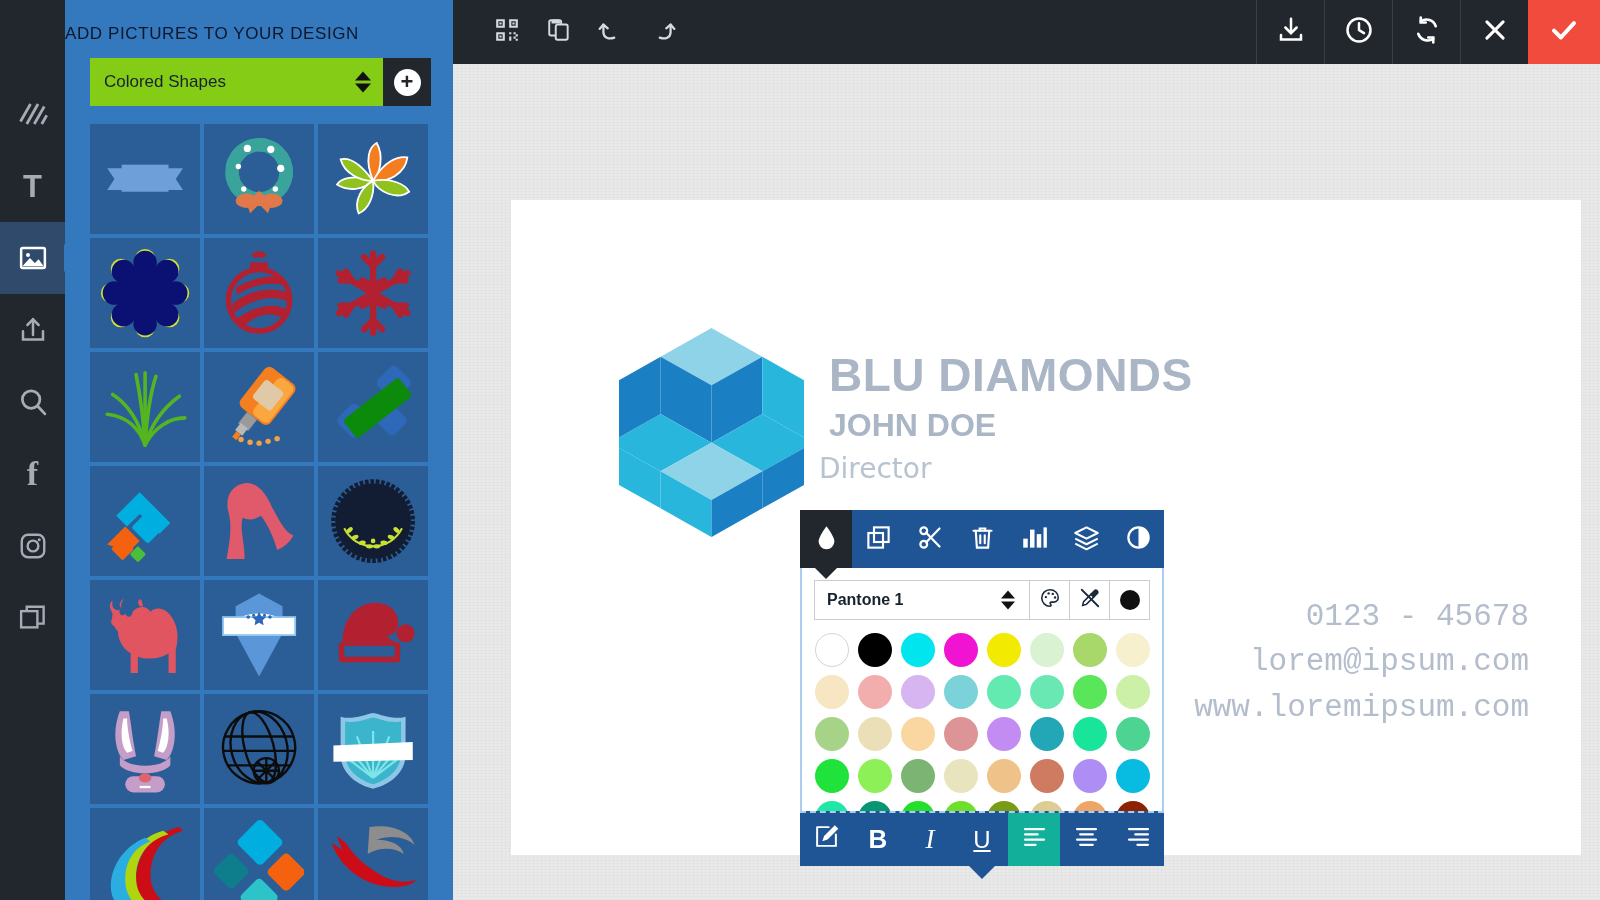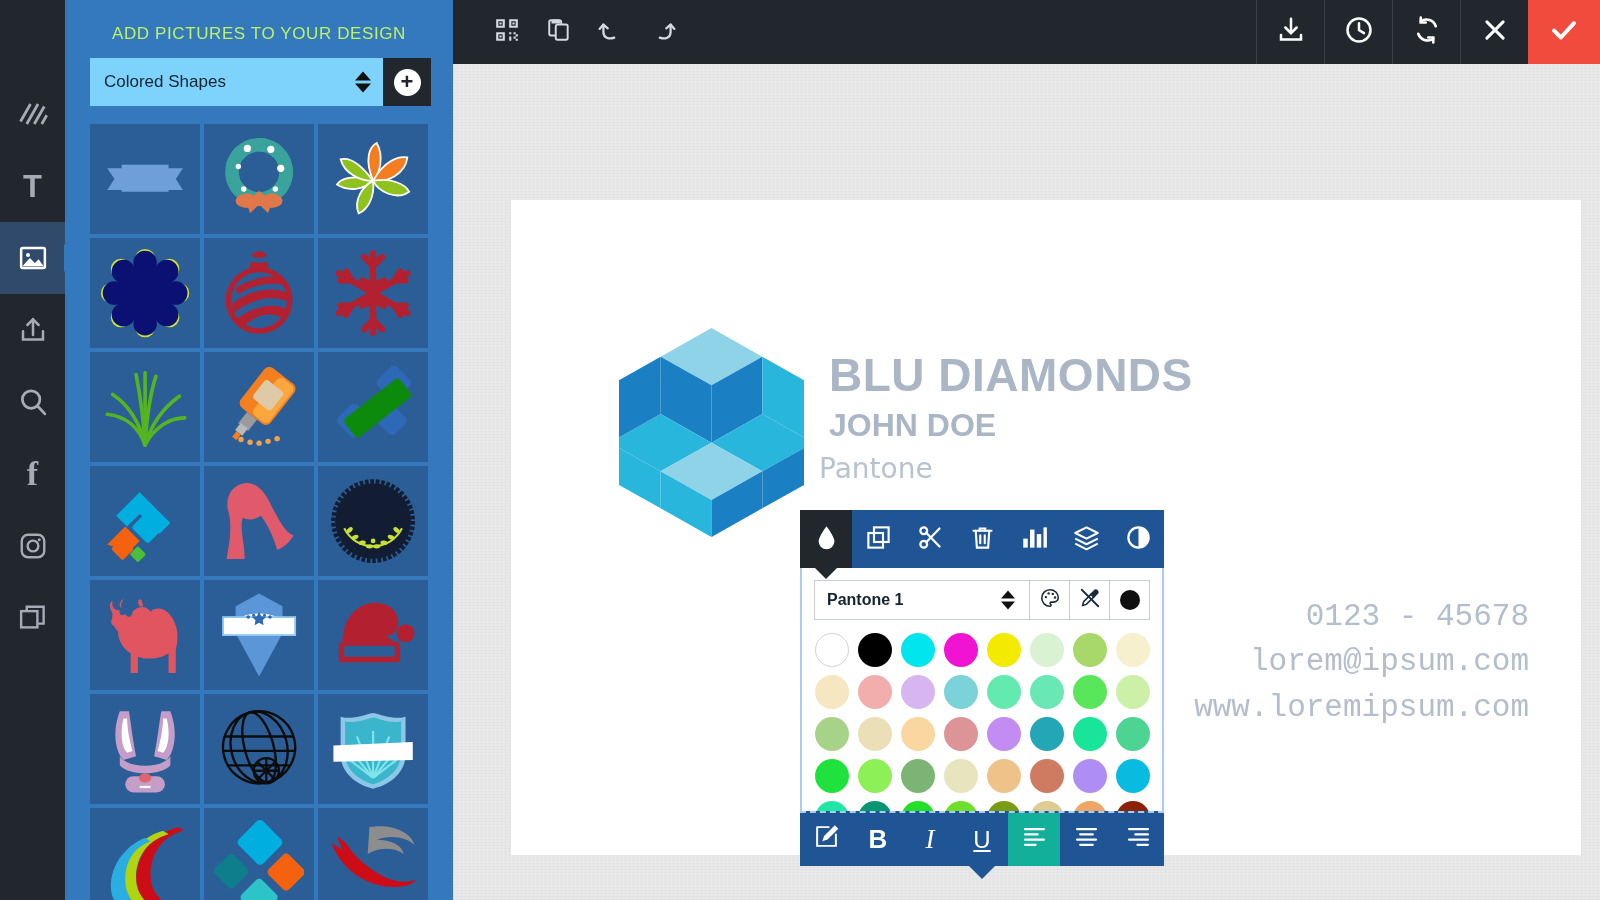--- a/index.html
+++ b/index.html
@@ -48,30 +48,30 @@
 
   
   .panel {
     position: absolute; left: 65px; top: 0;
     width: 388px; height: 900px;
     background: #3478be;
     z-index: 20;
     overflow: hidden;
   }
   .panel-title {
-    color: #bef264; font-size: 17px; letter-spacing: .6px;
-    text-align: center; padding: 24px 0 14px 0;
+    color: #0f172a; font-size: 17px; letter-spacing: .6px;
+    padding: 24px 0 14px 0;
   }
   .panel-ctrl {
     display: flex; align-items: center;
     padding: 0 22px 0 25px; gap: 0;
   }
   .select-box {
     position: relative; flex: 1; height: 48px;
-    background: #7dd3fc;
+    background: #84cc16;
     display: flex; align-items: center;
     padding: 0 14px;
     cursor: pointer;
   }
   .select-box .sv { color: #16232f; font-size: 17px; }
   .stepper {
     position: absolute; right: 12px; top: 50%; transform: translateY(-50%);
     display: flex; flex-direction: column; gap: 3px; line-height: 0;
   }
   .stepper i { display: block; width: 0; height: 0; }
@@ -753,21 +753,21 @@
             <polygon points="45,155 100,186 100,226 45,195" fill="#29b6dd"></polygon>
             <polygon points="100,186 155,155 155,195 100,226" fill="#1b7fc4"></polygon>
             <polygon points="-10,124 45,155 45,195 -10,164" fill="#29b6dd"></polygon>
             <polygon points="210,124 210,164 155,195 155,155" fill="#1b7fc4"></polygon>
           </g>
         </svg>
       </div>
 
       <div class="brand">BLU DIAMONDS</div>
       <div class="person">JOHN DOE</div>
-      <div class="role">Pantone</div>
+      <div class="role">Director</div>
 
       <div class="sel">
         <span class="rotline"></span>
         <span class="rot"></span>
         <span class="hdl tl"></span>
         <span class="hdl tr"></span>
         <span class="hdl bl"></span>
         <span class="hdl br"></span>
       </div>
 

